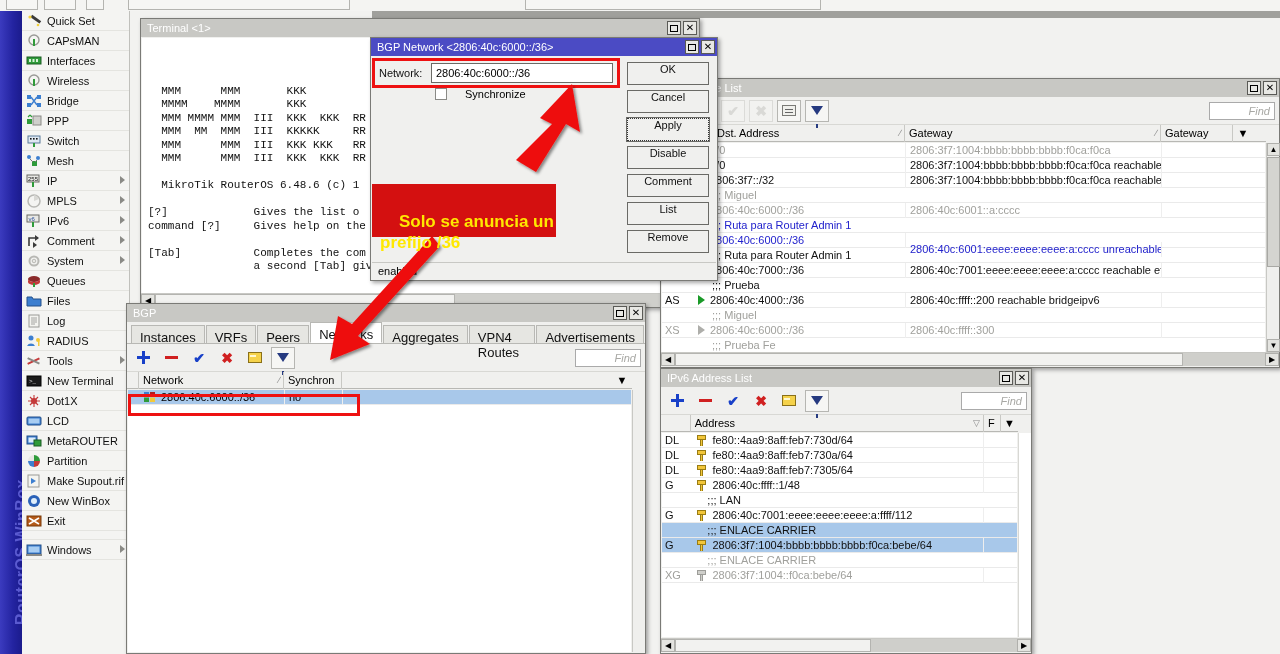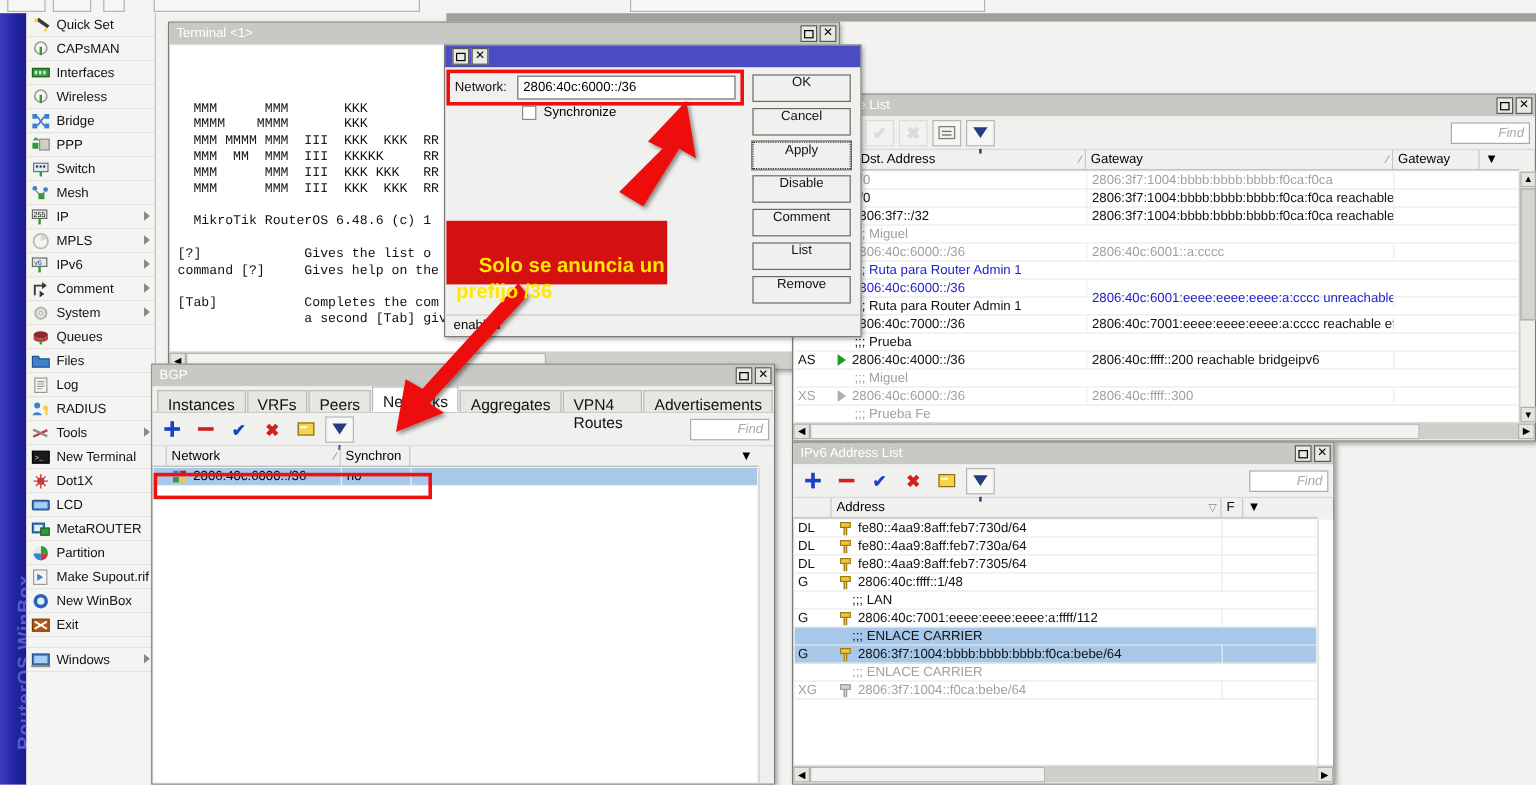--- a/index.html
+++ b/index.html
@@ -122,21 +122,21 @@
   .term-body { position:absolute; left:1px; top:19px; right:14px; bottom:14px; background:#fff;
     font-family:"Liberation Mono","DejaVu Sans Mono",monospace; font-size:11px; color:#101010;
     padding:6px 0 0 6px; overflow:hidden; white-space:pre; line-height:13.5px; }
 
   
   .dlg-body { padding:6px 8px 0 8px; }
   .fieldrow { display:flex; align-items:center; height:22px; margin-bottom:4px; }
   .flabel { width:52px; font-size:11px; color:#111; text-align:left; }
   .finput { flex:1; height:20px; border:1px solid #6a6a66; background:#fff; padding:0 4px;
     display:flex; align-items:center; font-size:11px; color:#000; }
-  .cbrow { display:flex; align-items:center; padding-left:56px; margin-bottom:4px; }
+  .cbrow { display:flex; align-items:center; padding-left:56px; margin-bottom:4px;gap:12px; }
   .cbox { width:12px; height:12px; border:1px solid #8a8a86; background:#fff; margin-right:6px; }
   .dbtns { position:absolute; right:8px; top:24px; width:82px; display:flex; flex-direction:column; gap:5px; }
   .dbtn { height:23px; border:1px solid #6a6a66; background:#f0f0ee; display:flex;
     align-items:flex-start; justify-content:center; font-size:11px; color:#111; }
   .dbtn.focus { border:1px dotted #333; outline:1px solid #6a6a66; }
   .statusbar { position:absolute; left:1px; right:1px; bottom:1px; height:17px; background:#f0f0ee;
     border-top:1px solid #c8c8c4; display:flex; align-items:center; padding-left:6px; font-size:11px; }
 
   
   .hl-net { position:absolute; border:3px solid #ee1111; }
@@ -687,21 +687,21 @@
                 <rect x="6" y="5.5" width="5" height="4.5" fill="#f3c93a"></rect>
               </svg></span>
             <span>2806:40c:6000::/36</span>
           </div>
           <div class="tc" style="width: 58px;">no</div>
         </div>
       </div>
     <div class="vscroll" style="top:86px;bottom:1px;"></div>
   </div>
 
-  <div class="win" style="left:660px; top:368px; width:452px; height:286px;">
+  <div class="win" style="left:660px; top:368px; width:372px; height:286px;">
     <div class="wtitle">
       <span class="ttxt">IPv6 Address List</span>
       <span class="wbtns">
         <span class="wbtn">
             <span class="box"></span>
           </span>
         <span class="wbtn">✕</span>
       </span>
     </div>
     <div class="ltool">
@@ -841,20 +841,21 @@
       <div class="hs-l">◀</div>
       <div class="hs-track">
         <div class="hs-thumb" style="width:196px;"></div>
       </div>
       <div class="hs-r">▶</div>
     </div>
   </div>
 
   <div class="win" style="left:370px; top:37px; width:348px; height:244px;">
     <div class="wtitle active">
+      <span class="ttxt">BGP Network &lt;2806:40c:6000::/36&gt;</span>
       <span class="wbtns">
         <span class="wbtn">
             <span class="box"></span>
           </span>
         <span class="wbtn">✕</span>
       </span>
     </div>
     <div class="dlg-body" style="width:250px;">
       <div class="fieldrow">
         <span class="flabel">Network:</span>

